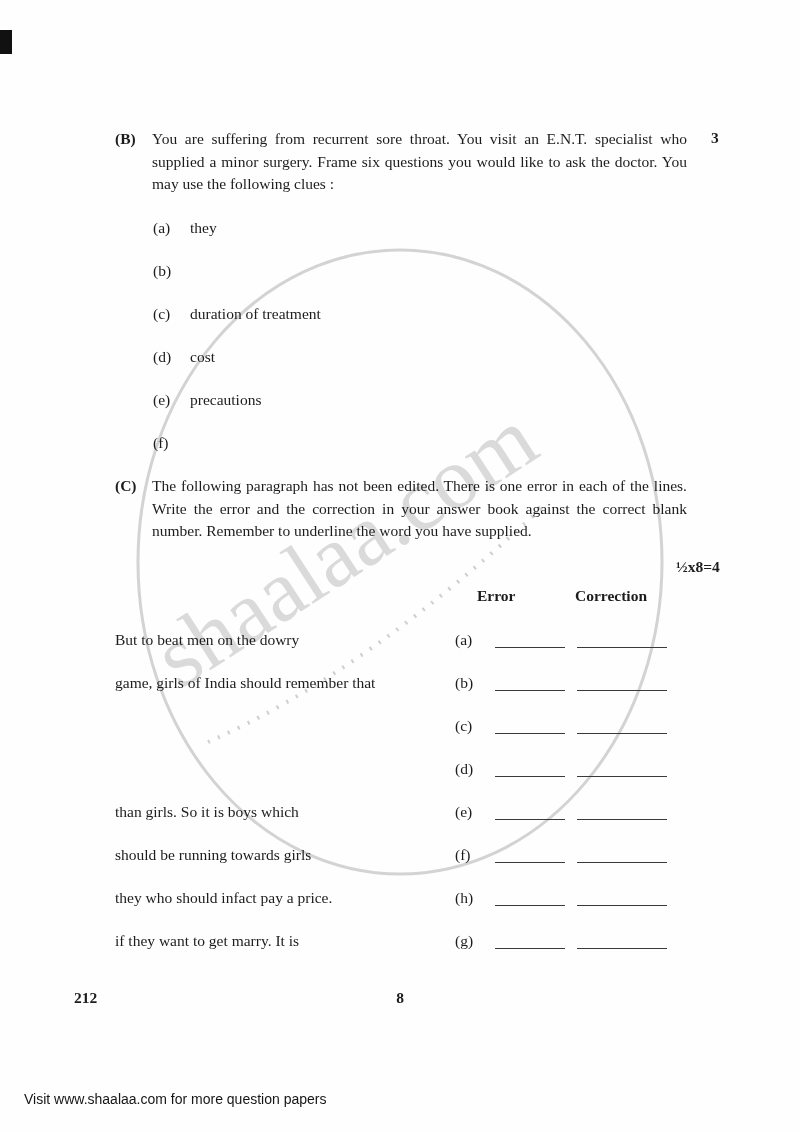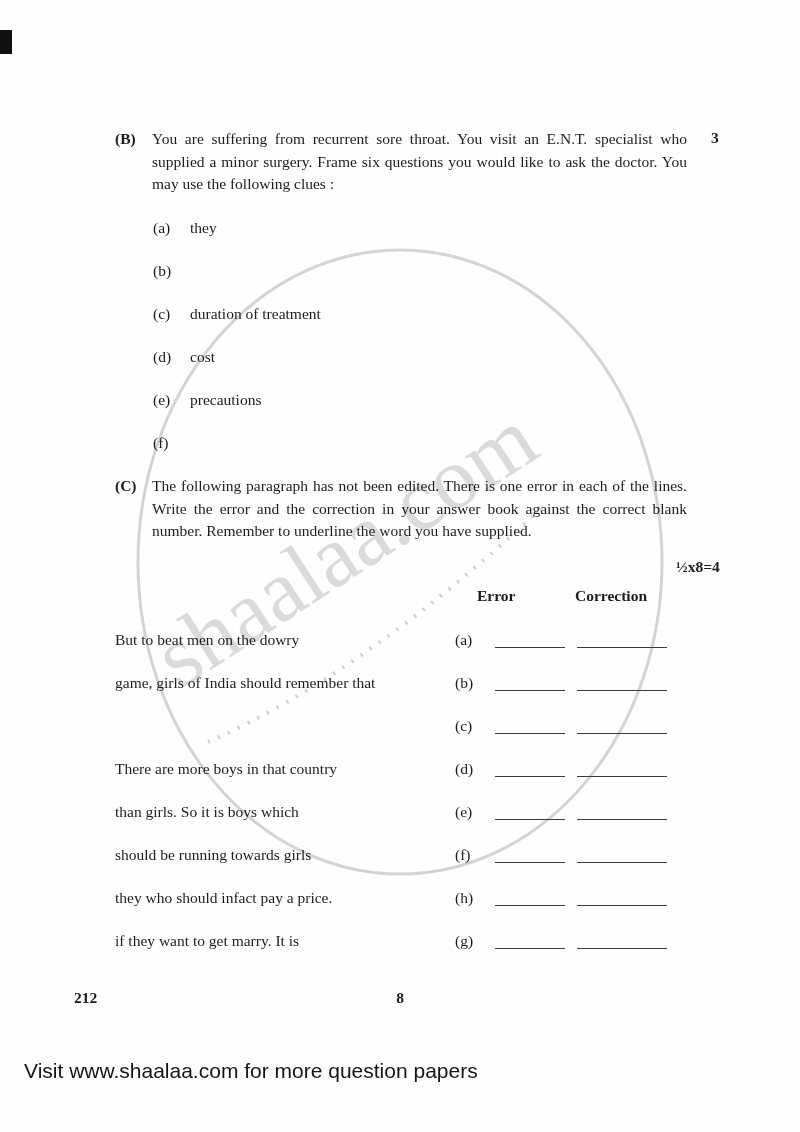--- a/index.html
+++ b/index.html
@@ -27,22 +27,22 @@
   .edit-table{position:absolute;top:629px;left:115px;width:552px;}
   .erow{position:relative;height:43px;}
   .etext{position:absolute;left:0;top:0;white-space:nowrap;}
   .elabel{position:absolute;left:340px;top:0;}
   .blank{position:absolute;top:2px;height:16px;border-bottom:1.4px solid #3a3a3a;}
   .b1{left:380px;width:70px;}
   .b2{left:462px;width:90px;}
   .code{position:absolute;top:987px;left:74px;font-weight:bold;}
   .pagenum{position:absolute;top:987px;left:0;width:800px;text-align:center;font-weight:bold;}
   .footer{
-    position:absolute;top:1060px;left:24px;
-    font-family:"Liberation Sans", sans-serif;font-size:21px;color:#151515;
+    position:absolute;top:1088px;left:24px;
+    font-family:"Liberation Sans", sans-serif;font-size:14px;color:#151515;
   }
 </style>
 </head>
 <body>
 
 <div class="sheet">
 
   <div class="scan-mark"></div>
 
   <svg class="watermark" viewBox="0 0 544 640" xmlns="http://www.w3.org/2000/svg">
@@ -103,21 +103,20 @@
       <span class="elabel">(b)</span>
       <span class="blank b1"></span>
       <span class="blank b2"></span>
     </div>
     <div class="erow">
       <span class="elabel">(c)</span>
       <span class="blank b1"></span>
       <span class="blank b2"></span>
     </div>
     <div class="erow">
-      <span class="etext">There are more boys in that country</span>
       <span class="elabel">(d)</span>
       <span class="blank b1"></span>
       <span class="blank b2"></span>
     </div>
     <div class="erow">
       <span class="etext">than girls.  So it is boys which</span>
       <span class="elabel">(e)</span>
       <span class="blank b1"></span>
       <span class="blank b2"></span>
     </div>

